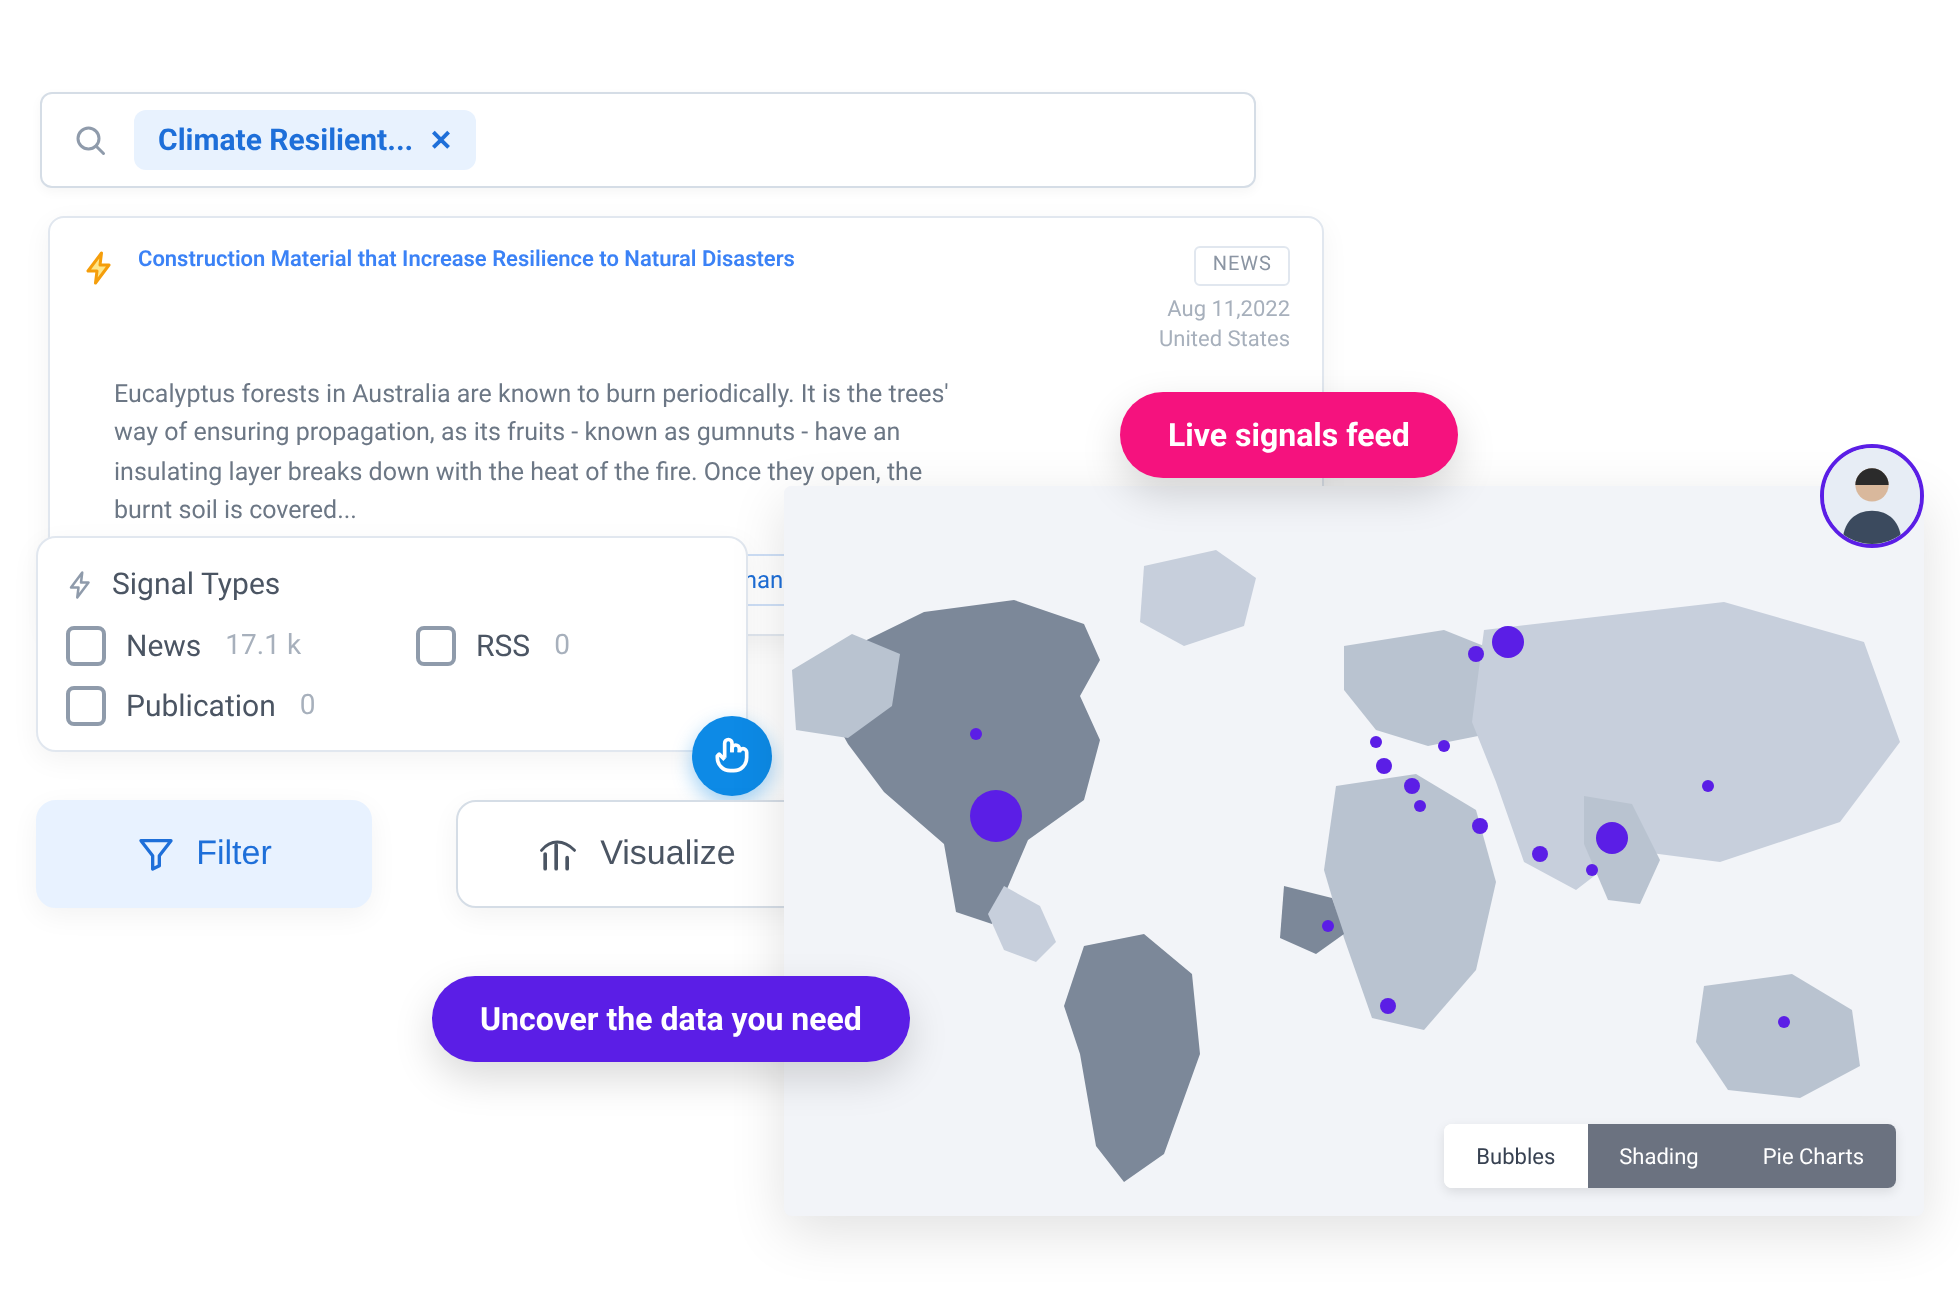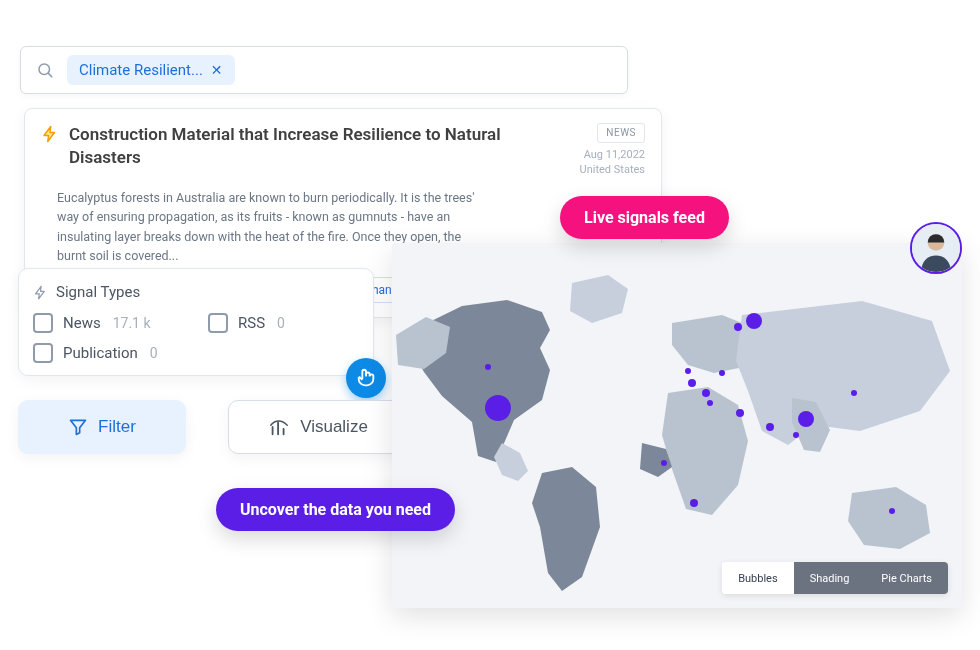--- a/index.html
+++ b/index.html
@@ -12,32 +12,32 @@
   .searchbar {
     position: absolute; top: 46px; left: 20px; width: 608px; height: 48px;
     border: 1px solid #d5dde6; border-radius: 6px; background: #fff;
     display: flex; align-items: center; gap: 10px; padding: 0 12px;
     box-shadow: 0 2px 6px rgba(0,0,0,0.04);
   }
   .search-icon-slot { width: 24px; display:flex; align-items:center; justify-content:center; }
   .search-chip {
     display: inline-flex; align-items: center; gap: 8px;
     background: #e8f2fe; border-radius: 6px; padding: 6px 12px;
-    color: #1e6fd9; font-size: 15px; font-weight: 400;
+    color: #1e6fd9; font-size: 15px; font-weight: 700;
   }
   .chip-x { color:#1e6fd9; cursor:pointer; font-size:14px; }
   
   .result-card {
     position: absolute; top: 108px; left: 24px; width: 638px;
     border: 1px solid #e1e7ef; border-radius: 8px; background:#fff; padding: 14px 16px 14px 16px;
     box-shadow: 0 4px 14px rgba(0,0,0,0.05);
   }
   .result-head { display:flex; align-items:flex-start; gap:10px; }
   .bolt { flex: 0 0 18px; margin-top:2px; }
-  .result-title { font-size: 17px; font-weight:600; color:#404040; flex:1; line-height:1.35; }
+  .result-title { font-size: 11px; font-weight:600; color:#3b82f6; flex:1; line-height:1.35; }
   .result-meta { text-align:right; font-size:11px; color:#a7b0bc; line-height:1.4; min-width:90px; }
   .news-badge {
     display:inline-block; border:1px solid #e1e7ef; padding:2px 8px; font-size:10px;
     letter-spacing: .5px; color:#8b95a3; border-radius:3px; margin-bottom:4px;
   }
   .result-body { font-size:12.5px; color:#6c7785; line-height:1.55; margin:10px 0 12px 16px; max-width:430px;}
   .tags { display:flex; gap:10px; margin-left:28px; }
   .tag {
     border:1px solid #cfe0f7; color:#1e6fd9; font-size:12px; padding:5px 10px;
     border-radius:4px; background:#fff;

